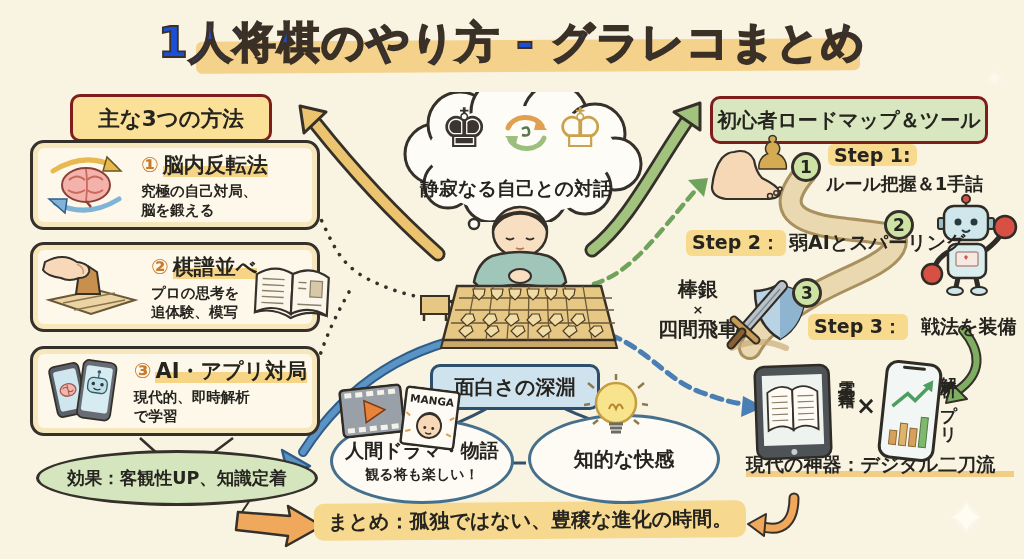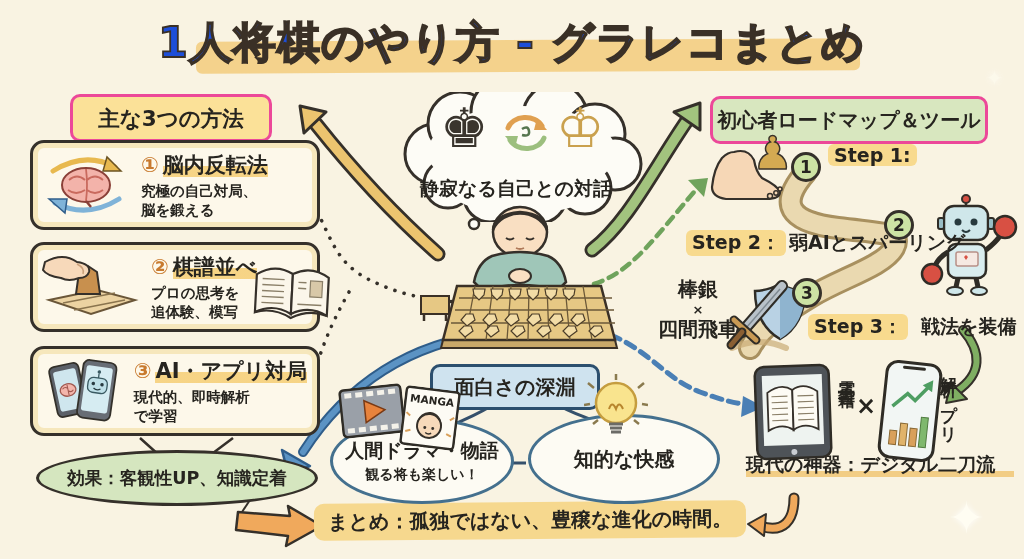--- a/index.html
+++ b/index.html
@@ -13,21 +13,21 @@
   .c{text-align:center;}
   .b{font-weight:700;}
   
   .title-hl{background:#f2c977;opacity:.8;border-radius:6px;transform:rotate(-.3deg);}
   .main-title{
     font-size:43px;font-weight:800;letter-spacing:1px;color:#1d4ed8;
     -webkit-text-stroke:1.8px #3a3026;white-space:nowrap;
   }
   
   .hdr{
-    border:3px solid #ec4899;border-radius:10px;display:flex;align-items:center;justify-content:center;
+    border:3px solid #7f1d1d;border-radius:10px;display:flex;align-items:center;justify-content:center;
     font-weight:700;
   }
   .hdr.yellow{background:#fbe198;}
   .hdr.green{background:#d8e7bf;}
   .method{
     border:3px solid #35302a;border-radius:14px;background:#fdf8ea;
     box-shadow:inset 0 0 0 5px #f6e7bc;display:flex;align-items:center;gap:10px;padding:8px 10px 8px 8px;
   }
   .m-num{font-size:21px;font-weight:700;color:#c87a2e;margin-right:4px;}
   .m-title{font-size:21px;font-weight:700;background:linear-gradient(transparent 52%, rgba(246,210,128,.95) 52% 94%, transparent 94%);white-space:nowrap;}
@@ -319,20 +319,21 @@
   <svg class="abs" style="left:704px;top:146px;" width="82" height="62" viewBox="0 0 82 62">
     <path d="M 30 6 Q 44 2 50 14 Q 52 26 58 32 Q 74 40 76 46 Q 76 53 62 53 L 22 53 Q 8 51 8 41 Q 10 22 18 12 Q 24 6 30 6 Z" fill="#f6d7b6" stroke="#35302a" stroke-width="2.2"></path>
     <circle cx="66" cy="50" r="2.5" fill="#f6d7b6" stroke="#35302a" stroke-width="1.5"></circle>
     <circle cx="72" cy="47" r="2.2" fill="#f6d7b6" stroke="#35302a" stroke-width="1.5"></circle>
     <circle cx="76" cy="43" r="2" fill="#f6d7b6" stroke="#35302a" stroke-width="1.5"></circle>
   </svg>
   <div class="abs" style="left:752px;top:130px;font-size:46px;line-height:1;color:#d4aa52;-webkit-text-stroke:1.5px #3a332a;">♟</div>
 
   <div class="abs num-circle" style="left:791px;top:152px;">1</div>
   <div class="abs chip" style="left:828px;top:144px;font-size:19px;">Step 1:</div>
+  <div class="abs b" style="left:826px;top:172px;font-size:18px;white-space:nowrap;">ルール把握＆1手詰</div>
 
   <div class="abs" style="left:686px;top:230px;display:flex;align-items:baseline;gap:3px;z-index:4;">
     <span class="chip" style="font-size:19px;">Step 2：</span>
     <span class="b" style="font-size:19px;white-space:nowrap;">弱AIとスパーリング</span>
   </div>
   <div class="abs num-circle" style="left:884px;top:210px;z-index:4;">2</div>
 
   <svg class="abs" style="left:912px;top:194px;z-index:3;" width="110" height="106" viewBox="0 0 110 106">
     <line x1="54" y1="12" x2="54" y2="6" stroke="#35302a" stroke-width="2.5"></line>
     <circle cx="54" cy="5" r="4" fill="#d85043" stroke="#35302a" stroke-width="2"></circle>

